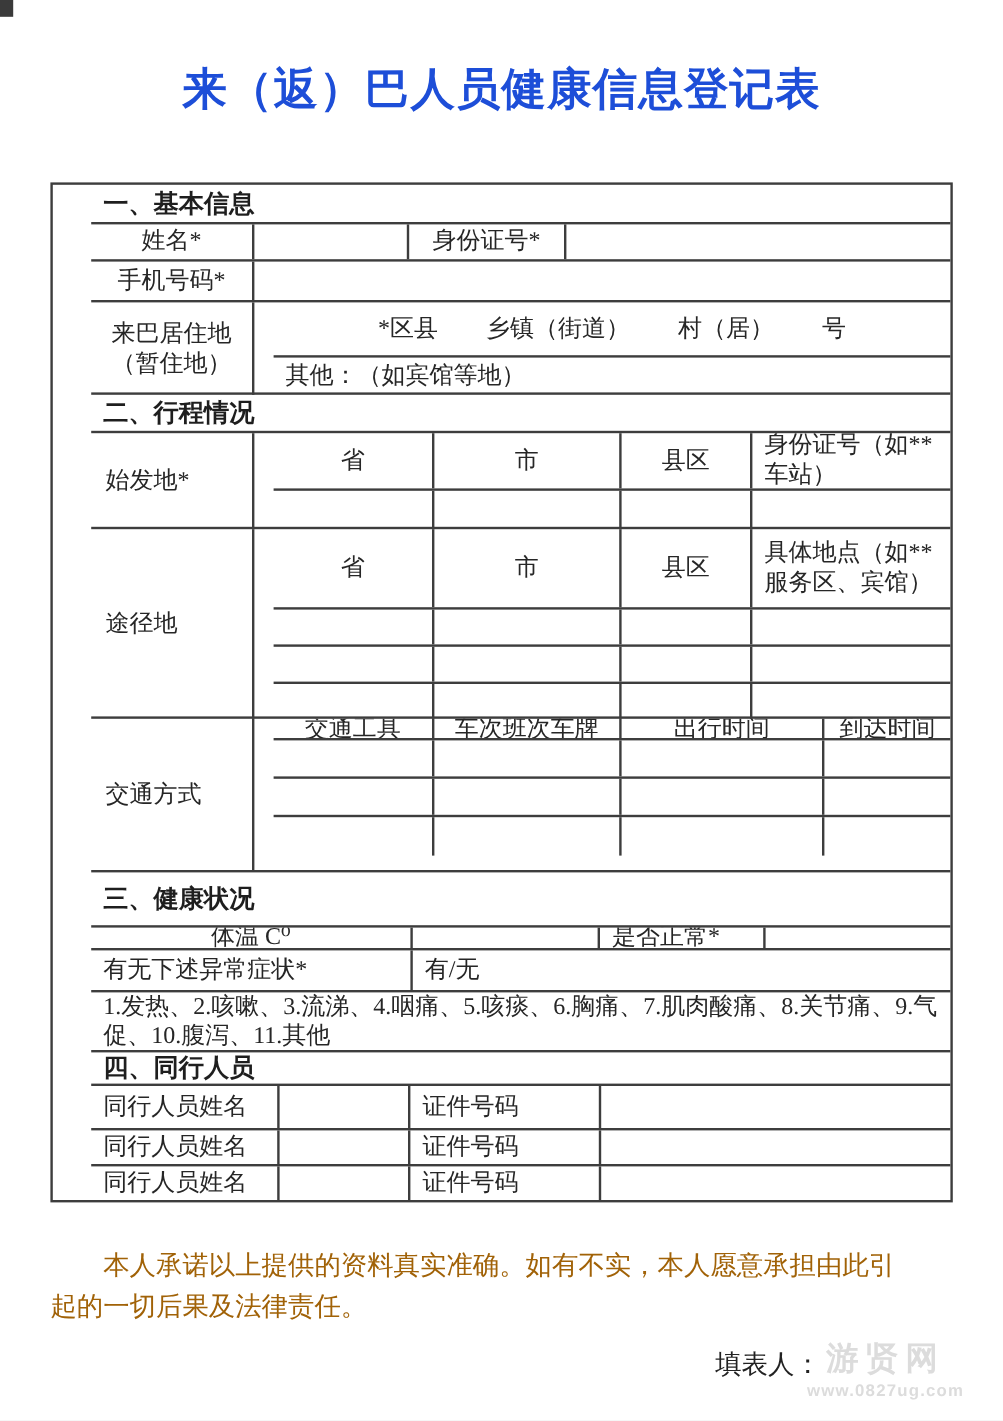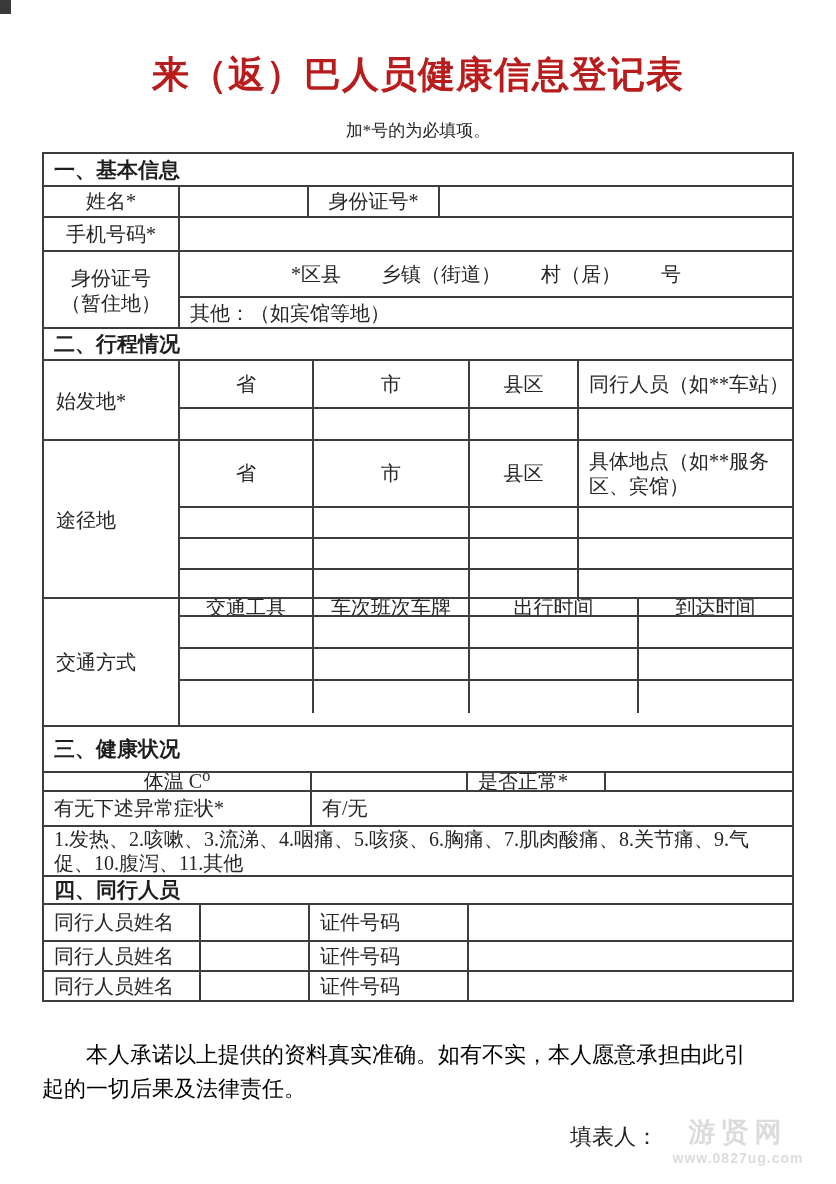--- a/index.html
+++ b/index.html
@@ -7,97 +7,97 @@
   .page {
     position:relative; width:836px; height:1184px; margin:0 auto;
     background:#ffffff; overflow:hidden;
     font-family:"Liberation Serif","DejaVu Serif",serif;
     color:#262626;
   }
   .scan-corner { position:absolute; left:0; top:0; width:11px; height:14px; background:#3a3a3a; }
   .title {
     position:absolute; top:50px; left:0; width:100%; text-align:center;
     font-family:"Liberation Sans","DejaVu Sans",sans-serif;
-    font-weight:700; font-size:37px; letter-spacing:1px; color:#b91c1c;
+    font-weight:700; font-size:37px; letter-spacing:1px; color:#1d4ed8;
   }
   .subtitle { position:absolute; top:119px; left:0; width:100%; text-align:center; font-size:17px; }
 
   .form-table {
     position:absolute; left:42px; top:152px; width:752px;
     border:2px solid #3d3d3d;
+    padding-left:32px;
   }
   .trow { display:grid; }
   .trow + .trow { border-top:2px solid #3d3d3d; }
   .sec {
     display:flex; align-items:center; padding-left:10px;
     font-family:"Liberation Sans","DejaVu Sans",sans-serif;
     font-weight:700; font-size:21px; color:#1e1e1e;
   }
   .c { display:flex; align-items:center; font-size:20px; overflow:hidden; line-height:1.25; }
   .c + .c { border-left:2px solid #3d3d3d; }
   .center { justify-content:center; text-align:center; }
   .padl { padding-left:10px; }
   .padl12 { padding-left:12px; }
   .subwrap { display:flex; flex-direction:column; border-left:2px solid #3d3d3d; }
-  .srow { display:grid; }
+  .srow { display:grid;margin-left:16px; }
   .srow + .srow { border-top:2px solid #3d3d3d; }
   .srow .c:first-child { border-left:none; }
   .two-line { flex-direction:column; justify-content:center; }
 
   .g-name  { grid-template-columns:134px 129px 131px 1fr; }
   .g-lab   { grid-template-columns:134px 1fr; }
   .g-place { grid-template-columns:132px 156px 109px 1fr; }
   .g-trans { grid-template-columns:132px 156px 169px 1fr; }
   .g-temp  { grid-template-columns:266px 156px 138px 1fr; }
   .g-symq  { grid-template-columns:266px 1fr; }
   .g-other { grid-template-columns:155px 1fr; }
   .g-comp  { grid-template-columns:155px 109px 159px 1fr; }
 
   .sym-text { padding:0 10px; line-height:24px; }
 
   .declaration {
     position:absolute; left:42px; top:1038px; width:712px;
-    font-size:22px; line-height:34px; text-indent:2em; color:#000000;
-  }
-  .filler { position:absolute; left:570px; top:1122px; font-size:22px; color:#222; }
+    font-size:22px; line-height:34px; text-indent:2em; color:#a16207;
+  }
+  .filler { position:absolute; left:596px; top:1122px; font-size:22px; color:#222; }
   .watermark {
     position:absolute; right:18px; top:1114px; width:160px; text-align:center;
     color:#dcdcdc; font-family:"Liberation Sans","DejaVu Sans",sans-serif;
   }
   .watermark .wm1 { font-size:27px; font-weight:700; letter-spacing:6px; }
   .watermark .wm2 { font-size:14px; font-weight:700; letter-spacing:1px; }
 </style>
 </head>
 <body>
 
 <div class="page">
   <div class="scan-corner"></div>
 
   <div class="title">来（返）巴人员健康信息登记表</div>
-  <div class="subtitle">加*号的为必填项。</div>
 
   <div class="form-table">
 
     <div class="trow sec" style="height:31px">一、基本信息</div>
 
     <div class="trow g-name" style="height:31px">
       <div class="c center">姓名*</div>
       <div class="c"></div>
       <div class="c center">身份证号*</div>
       <div class="c"></div>
     </div>
 
     <div class="trow g-lab" style="height:34px">
       <div class="c center">手机号码*</div>
       <div class="c"></div>
     </div>
 
     <div class="trow g-lab" style="height:77px">
       <div class="c center two-line">
-        <span>身份证号</span>
+        <span>来巴居住地</span>
         <span>（暂住地）</span>
       </div>
       <div class="subwrap">
         <div class="srow" style="height:44px;grid-template-columns:1fr">
           <div class="c center">*区县　　乡镇（街道）　　村（居）　　号</div>
         </div>
         <div class="srow" style="height:33px;grid-template-columns:1fr">
           <div class="c padl">其他：（如宾馆等地）</div>
         </div>
       </div>
@@ -105,21 +105,21 @@
 
     <div class="trow sec" style="height:32px">二、行程情况</div>
 
     <div class="trow g-lab" style="height:80px">
       <div class="c padl12">始发地*</div>
       <div class="subwrap">
         <div class="srow g-place" style="height:46px">
           <div class="c center">省</div>
           <div class="c center">市</div>
           <div class="c center">县区</div>
-          <div class="c padl">同行人员（如**车站）</div>
+          <div class="c padl">身份证号（如**车站）</div>
         </div>
         <div class="srow g-place" style="height:34px">
           <div class="c"></div>
           <div class="c"></div>
           <div class="c"></div>
           <div class="c"></div>
         </div>
       </div>
     </div>
 

